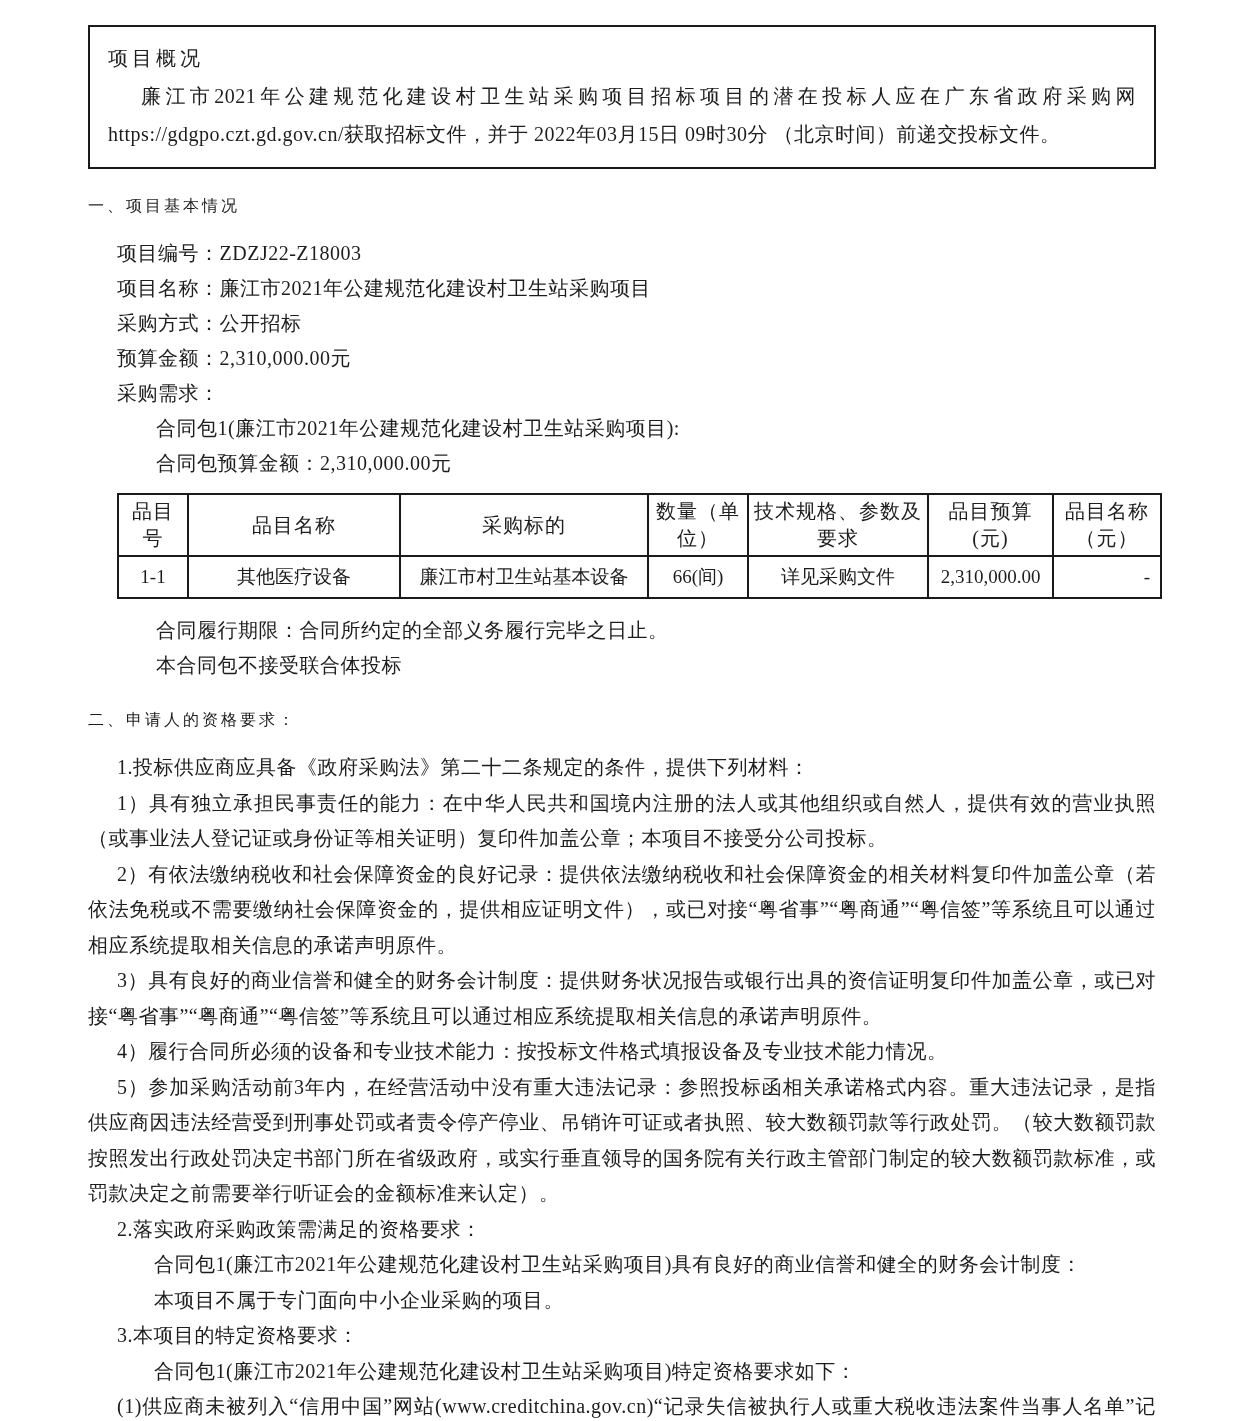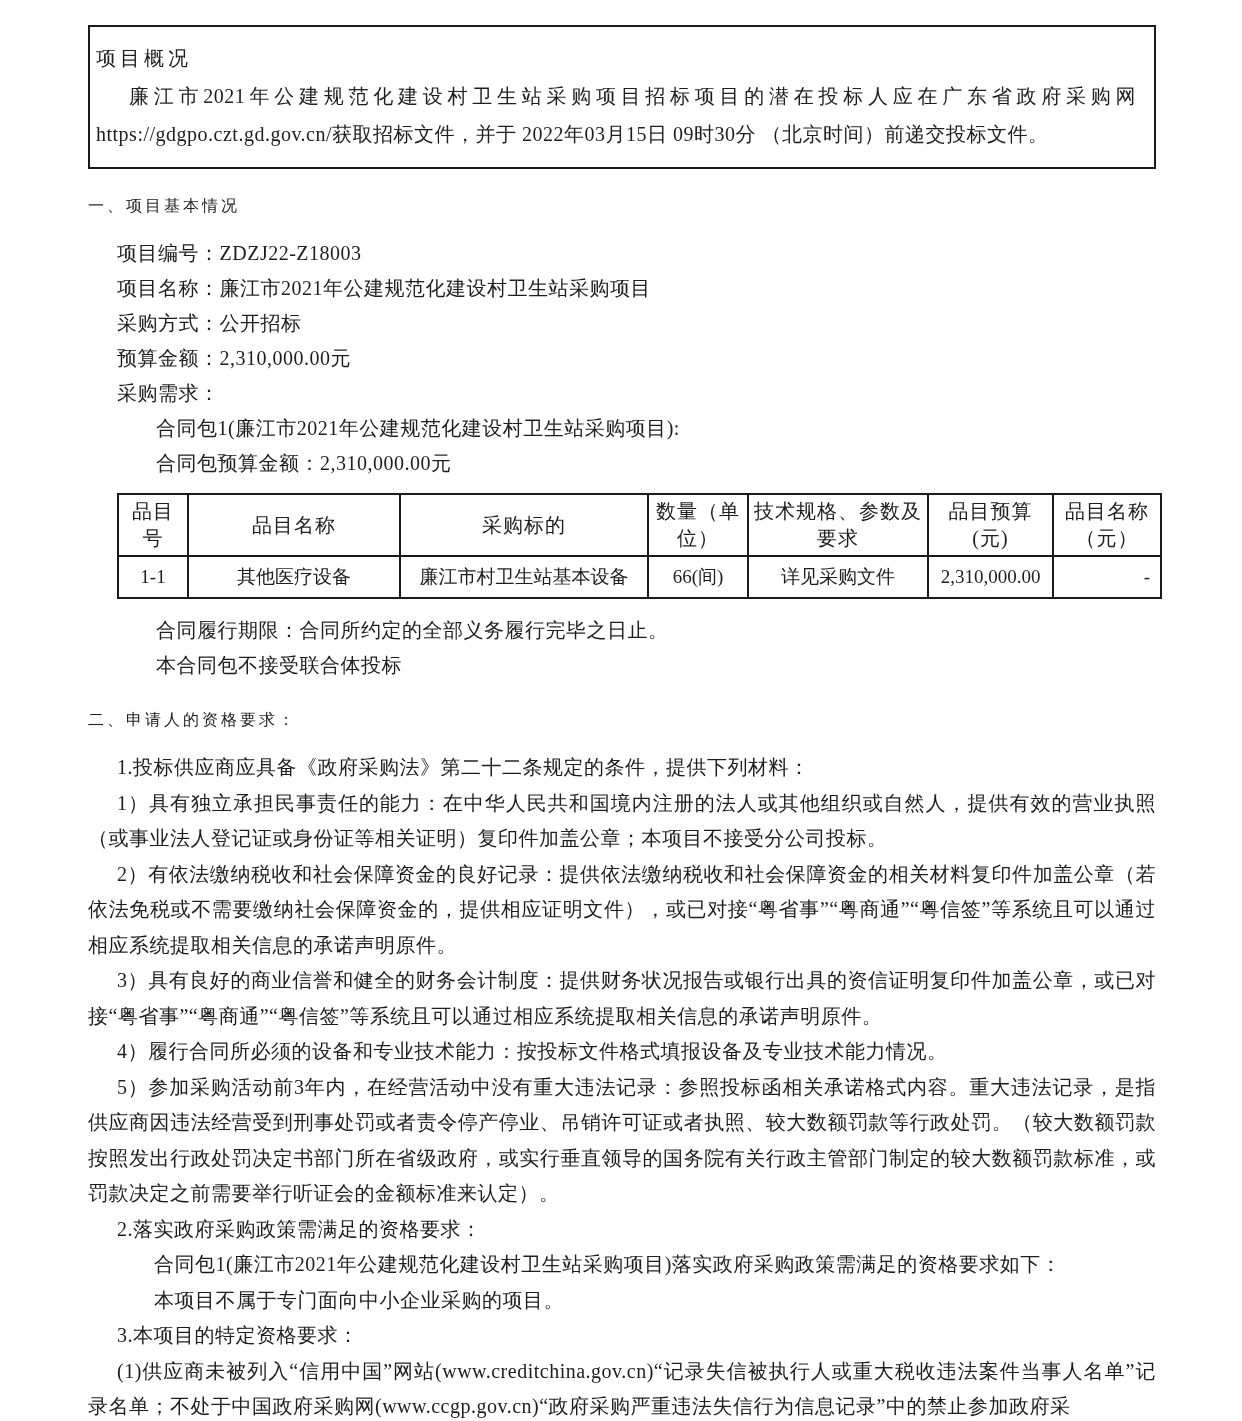--- a/index.html
+++ b/index.html
@@ -13,21 +13,21 @@
     padding: 25px 86px 0 88px;
     font-family: "Liberation Serif", "DejaVu Serif", serif;
     color: #1d1d1d;
     font-size: 20px;
   }
   p { margin: 0; }
 
   
   .overview-box {
     border: 2px solid #1a1a1a;
-    padding: 12px 18px 14px 6px;
+    padding: 12px 18px 14px 18px;
     margin-bottom: 20px;
   }
   .box-title { line-height: 38px; letter-spacing: 4px; }
   .box-body {
     line-height: 38px;
     text-indent: 33px;
     text-align: justify;
     overflow-wrap: break-word;
     letter-spacing: 0.5px;
   }
@@ -148,18 +148,19 @@
 
   <h1 class="sec-heading">二、申请人的资格要求：</h1>
 
   <p class="para">1.投标供应商应具备《政府采购法》第二十二条规定的条件，提供下列材料：</p>
   <p class="para">1）具有独立承担民事责任的能力：在中华人民共和国境内注册的法人或其他组织或自然人，提供有效的营业执照（或事业法人登记证或身份证等相关证明）复印件加盖公章；本项目不接受分公司投标。</p>
   <p class="para">2）有依法缴纳税收和社会保障资金的良好记录：提供依法缴纳税收和社会保障资金的相关材料复印件加盖公章（若依法免税或不需要缴纳社会保障资金的，提供相应证明文件），或已对接“粤省事”“粤商通”“粤信签”等系统且可以通过相应系统提取相关信息的承诺声明原件。</p>
   <p class="para">3）具有良好的商业信誉和健全的财务会计制度：提供财务状况报告或银行出具的资信证明复印件加盖公章，或已对接“粤省事”“粤商通”“粤信签”等系统且可以通过相应系统提取相关信息的承诺声明原件。</p>
   <p class="para">4）履行合同所必须的设备和专业技术能力：按投标文件格式填报设备及专业技术能力情况。</p>
   <p class="para">5）参加采购活动前3年内，在经营活动中没有重大违法记录：参照投标函相关承诺格式内容。重大违法记录，是指供应商因违法经营受到刑事处罚或者责令停产停业、吊销许可证或者执照、较大数额罚款等行政处罚。（较大数额罚款按照发出行政处罚决定书部门所在省级政府，或实行垂直领导的国务院有关行政主管部门制定的较大数额罚款标准，或罚款决定之前需要举行听证会的金额标准来认定）。</p>
   <p class="para">2.落实政府采购政策需满足的资格要求：</p>
-  <p class="sub-para">合同包1(廉江市2021年公建规范化建设村卫生站采购项目)落实政府采购政策需满足的资格要求如下：</p>
+  <p class="sub-para">合同包1(廉江市2021年公建规范化建设村卫生站采购项目)具有良好的商业信誉和健全的财务会计制度：</p>
   <p class="sub-para">本项目不属于专门面向中小企业采购的项目。</p>
   <p class="para">3.本项目的特定资格要求：</p>
+  <p class="sub-para">合同包1(廉江市2021年公建规范化建设村卫生站采购项目)特定资格要求如下：</p>
   <p class="para">(1)供应商未被列入“信用中国”网站(www.creditchina.gov.cn)“记录失信被执行人或重大税收违法案件当事人名单”记录名单；不处于中国政府采购网(www.ccgp.gov.cn)“政府采购严重违法失信行为信息记录”中的禁止参加政府采</p>
 
 </div>
 
 </body></html>

